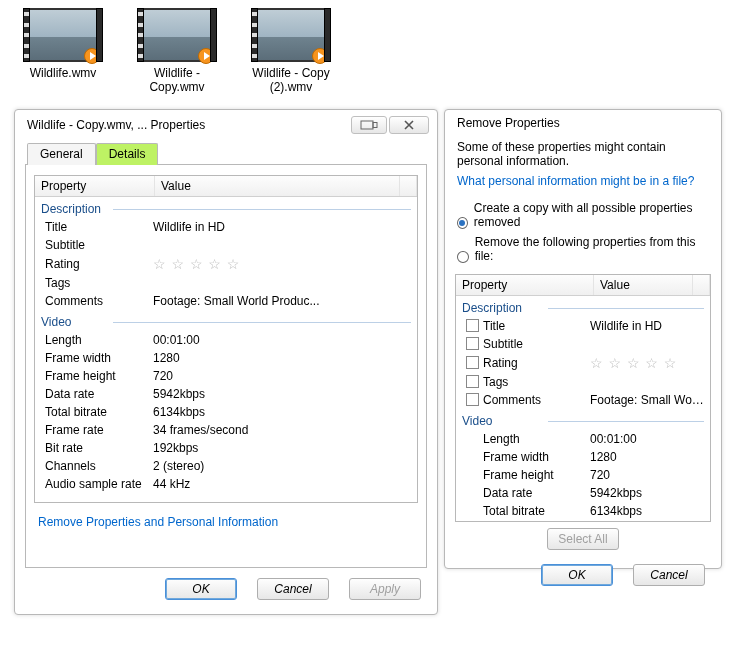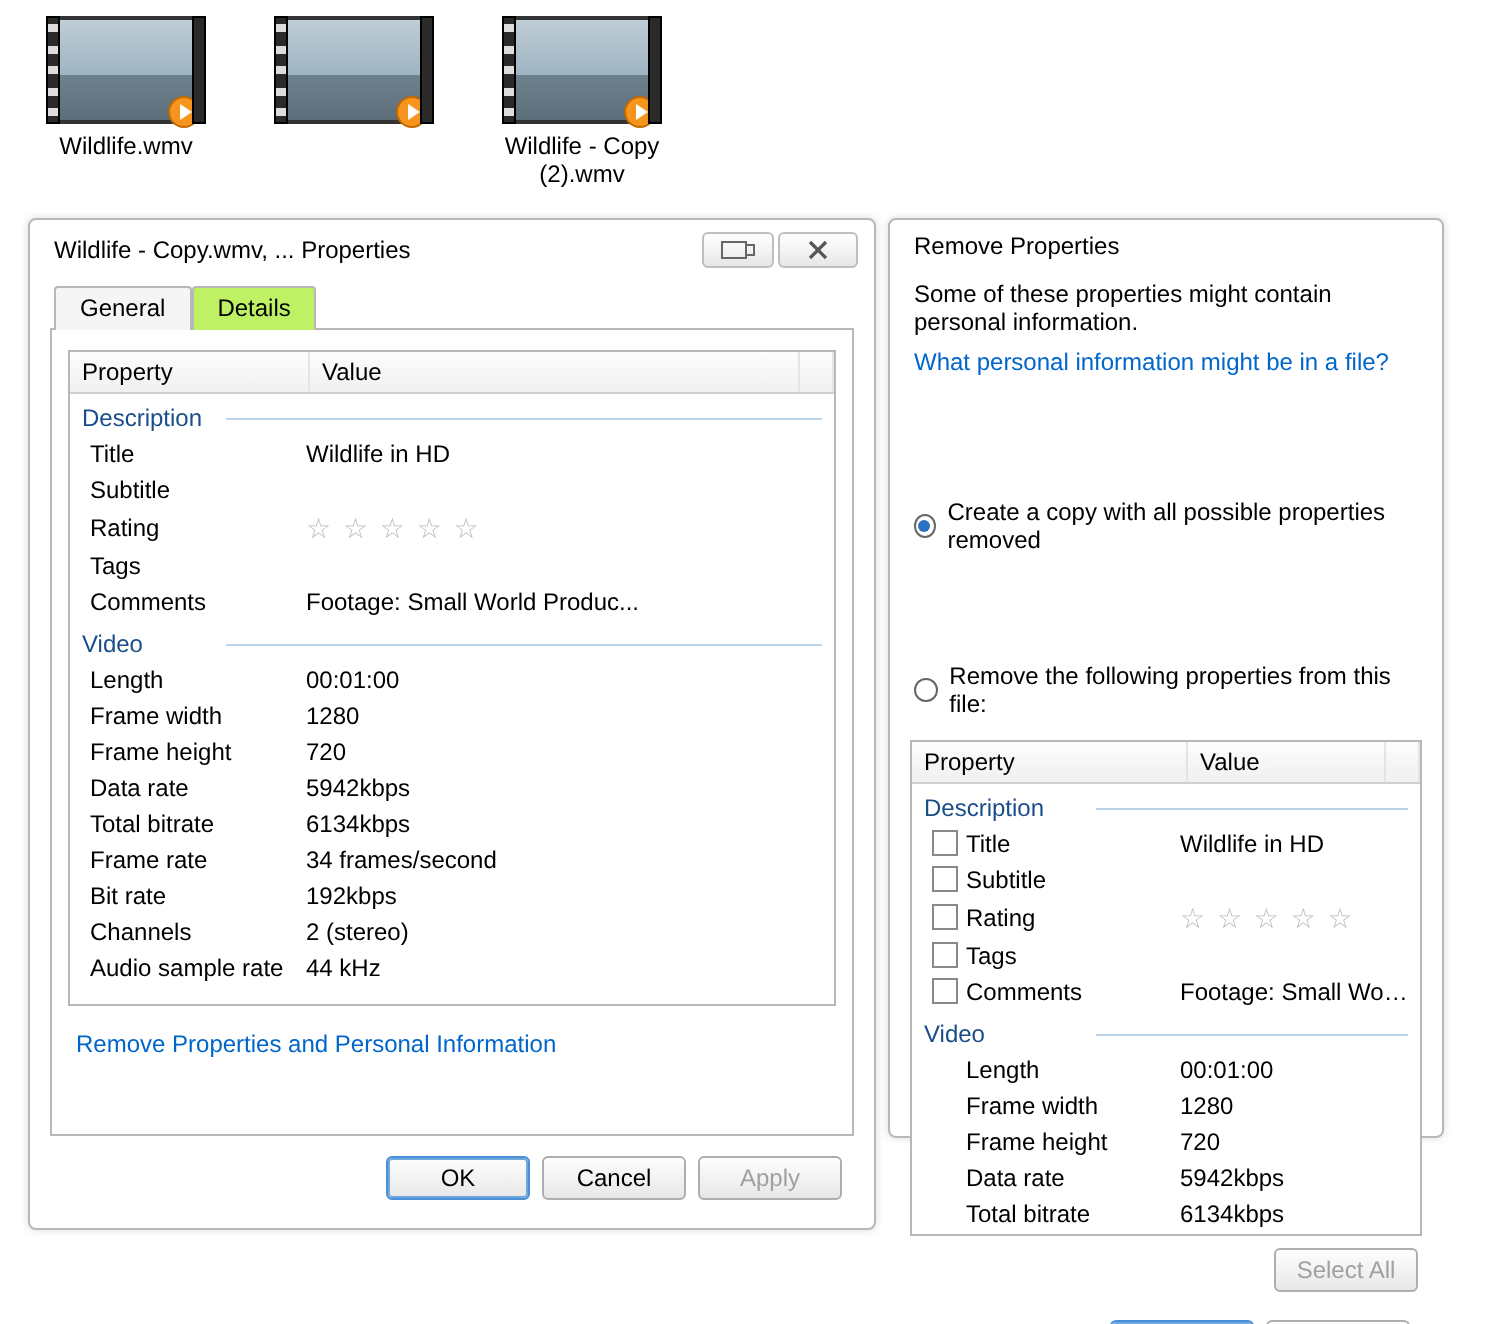--- a/index.html
+++ b/index.html
@@ -125,43 +125,44 @@
 
   .chk {
     width:13px; height:13px; border:1px solid #888;
     background:#fff; flex-shrink:0;
   }
   .stars { color:#bbb; letter-spacing:1px; font-size:14px;}
 
   .link { color:#0066cc; cursor:pointer; }
 
   .btnbar {
-    display:flex; justify-content:flex-end; gap:6px;
+    display:flex; justify-content:flex-end; gap:20px;
     padding:10px 6px 6px;
+    font-style:italic;
   }
   .btn {
     min-width:72px; padding:3px 10px;
     border:1px solid #aeaeae; border-radius:3px;
     background:linear-gradient(#fefefe,#e7e7e7);
     font-size:12px; text-align:center;
   }
   .btn.default { box-shadow: 0 0 0 1px #6fa8dc inset; border-color:#4a90d9;}
   .btn.disabled { color:#a0a0a0;}
 
   .desc { padding: 2px 2px 6px;}
 
-  .radio-row { display:flex; align-items:center; gap:6px; padding:3px 2px;margin-top:48px;}
+  .radio-row { display:flex; align-items:flex-end; gap:6px; padding:3px 2px;}
   .radio {
     width:12px; height:12px; border-radius:50%;
     border:1px solid #666; background:#fff;
     display:flex; align-items:center; justify-content:center;
   }
   .radio.checked::after { content:""; width:6px; height:6px; border-radius:50%; background:#2b72c1;}
 
-  .selall-row { display:flex; justify-content:flex-end; padding:6px 2px 0;}
+  .selall-row { display:flex; justify-content:center; padding:6px 2px 0;}
   .prop-fixed1 { height: 328px;}
   .prop-fixed2 { height: 248px;}
 
   
   .prop-body::-webkit-scrollbar { width:17px;}
   .prop-body::-webkit-scrollbar-track { background:#f0f0f0; border-left:1px solid #dcdcdc;}
   .prop-body::-webkit-scrollbar-thumb { background:#cfcfcf; border:1px solid #aaa; border-radius:2px;}
 </style>
 </head>
 <body>
@@ -198,20 +199,21 @@
         </div>
       <div class="sprocket" style="right:-7px">
           <span></span>
           <span></span>
           <span></span>
           <span></span>
           <span></span>
         </div>
       <div class="play"></div>
     </div>
+    <div class="fname">Wildlife - Copy.wmv</div>
   </div>
   <div class="file-item">
     <div class="thumb">
       <div class="sprocket" style="left:-7px">
           <span></span>
           <span></span>
           <span></span>
           <span></span>
           <span></span>
         </div>

